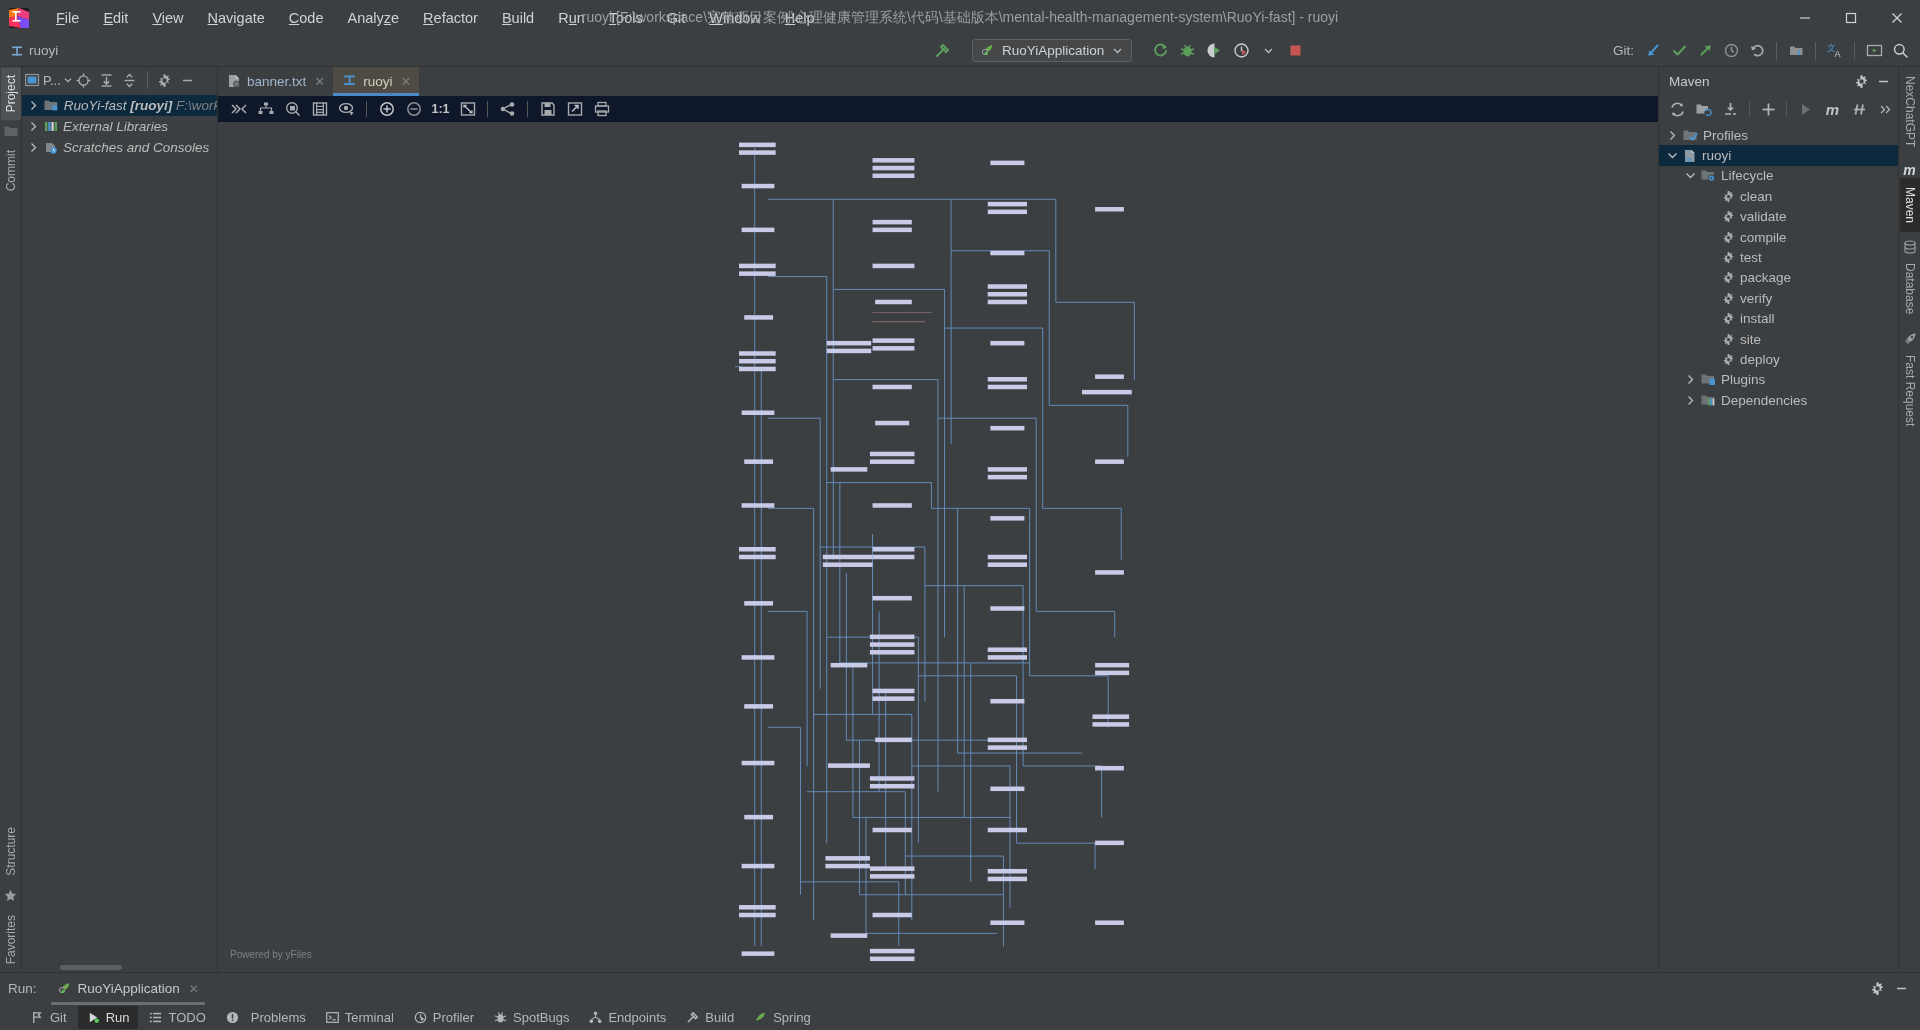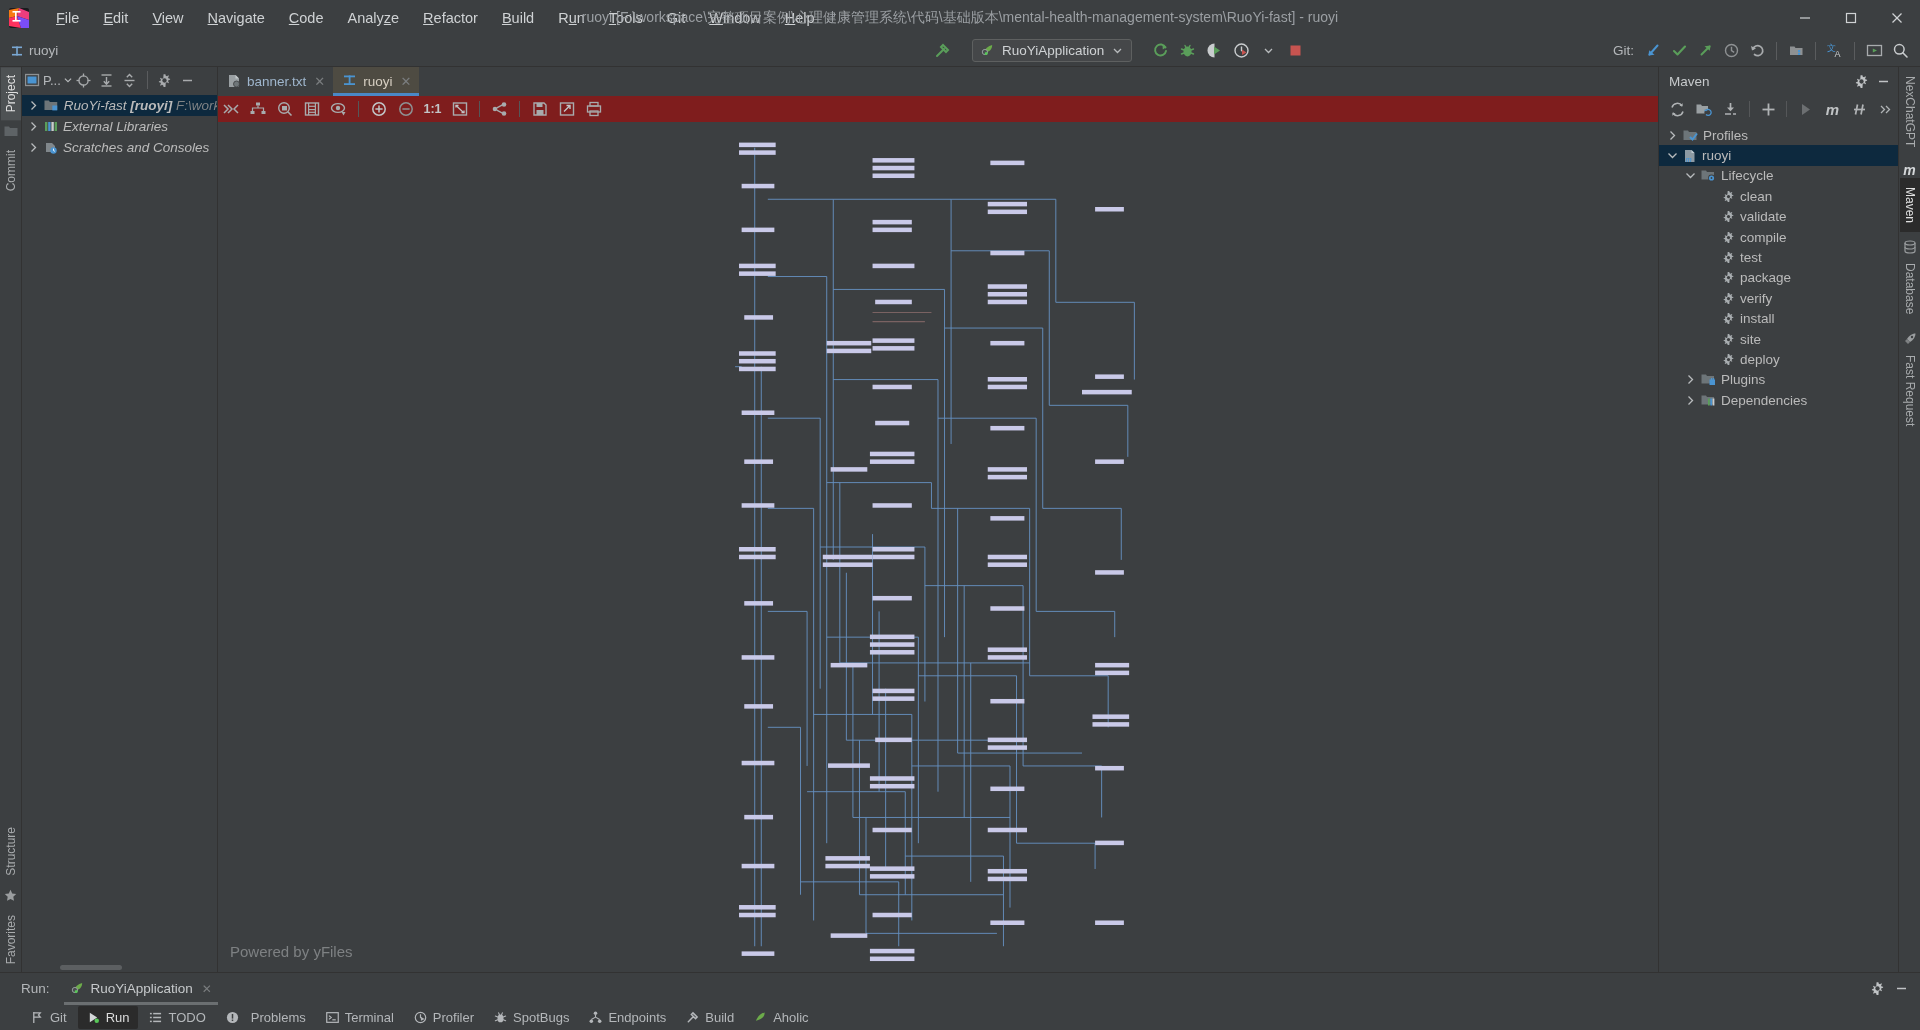--- a/index.html
+++ b/index.html
@@ -83,29 +83,29 @@
   .editor-col { flex: 1; display: flex; flex-direction: column; min-width: 0; background: #3c3f41; }
   .tabs-row { height: 29px; display: flex; align-items: flex-start; flex: none; background: #3c3f41; }
   .etab {
     height: 28px; display: flex; align-items: center; gap: 6px; padding: 0 8px 0 9px;
     font-size: 13.5px; color: #9fb6cd; cursor: default; position: relative;
   }
   .etab.active { background: #4e4b42; color: #d6cfc2; }
   .etab.active::after { content: ""; position: absolute; left: 0; right: 0; bottom: -1px; height: 3px; background: #4a88c7; }
   .etab .x { color: #7a7d7f; font-size: 13px; margin-left: 2px; }
   .diag-toolbar {
-    height: 26px; background: #7f1d1d; display: flex; align-items: center; gap: 2px;
-    flex: none;
+    height: 26px; background: #0f172a; display: flex; align-items: center; gap: 2px;
+    padding-left: 8px; flex: none;
   }
   .dt-ico { width: 25px; height: 22px; display: flex; align-items: center; justify-content: center; color: #a8abad; }
   .dt-sep { width: 1px; height: 16px; background: #555759; margin: 0 5px; }
   .canvas {
     flex: 1; background: #3c3f41; position: relative; overflow: hidden;
   }
-  .yfiles { position: absolute; left: 12px; bottom: 12px; font-size: 15px; color: #7e8183; }
+  .yfiles { position: absolute; left: 12px; bottom: 12px; font-size: 10px; color: #7e8183; }
 
   
   .maven-panel { width: 240px; background: #3c3f41; flex: none; display: flex; flex-direction: column; border-left: 1px solid #323232; }
   .mv-header { height: 28px; display: flex; align-items: center; padding: 0 4px 0 10px; flex: none; }
   .mv-title { font-size: 13.5px; color: #c6c9cb; flex: 1; }
   .mv-toolbar { height: 28px; display: flex; align-items: center; gap: 2px; padding-left: 6px; flex: none; }
   .mv-ico { width: 25px; height: 22px; display: flex; align-items: center; justify-content: center; color: #b0b3b5; }
   .mv-ico.disabled { color: #6c6f71; }
   .mv-sep { width: 1px; height: 16px; background: #555759; margin: 0 4px; }
   .mv-tree { flex: 1; padding-top: 2px; font-size: 13.5px; overflow: hidden; }
@@ -117,21 +117,21 @@
     width: 22px; background: #3c3f41; flex: none;
     display: flex; flex-direction: column; align-items: center; border-left: 1px solid #323232;
   }
   .rrail-tab {
     writing-mode: vertical-rl; font-size: 12px; color: #a9acae;
     padding: 9px 3px; white-space: nowrap; display: flex; align-items: center; gap: 5px;
   }
   .rrail-tab.active { background: #2b2b2b; color: #e0e0e0; }
 
   
-  .run-tw { height: 32px; background: #3c3f41; flex: none; display: flex; align-items: center; padding-left: 21px; border-top: 1px solid #323232; position: relative; }
+  .run-tw { height: 32px; background: #3c3f41; flex: none; display: flex; align-items: center; padding-left: 8px; border-top: 1px solid #323232; position: relative; }
   .run-lbl { font-size: 13.5px; color: #b4b7ba; margin-right: 14px; }
   .run-tab { display: flex; align-items: center; gap: 6px; font-size: 13.5px; color: #c6c9cb; padding: 4px 6px; position: relative; }
   .run-tab::after { content: ""; position: absolute; left: 0; right: 0; bottom: -5px; height: 3px; background: #6b6f71; }
   .run-tw-right { position: absolute; right: 8px; display: flex; align-items: center; gap: 2px; }
 
   
   .bottom-tabs { height: 26px; background: #3c3f41; flex: none; display: flex; align-items: center; padding-left: 22px; gap: 2px; }
   .btab { display: flex; align-items: center; gap: 6px; font-size: 13px; color: #b4b7ba; padding: 4px 9px; border-radius: 2px; }
   .btab.active { background: #2b2b2b; color: #dcdcdc; }
 
@@ -1038,18 +1038,18 @@
     <div class="btab">
       <svg width="13" height="13" viewBox="0 0 14 14">
           <path d="M2.5 11.5 L8 6 M7.5 2 L12 6.5 L10.3 8.2 L5.8 3.7 Z" stroke="#b4b7ba" stroke-width="1.6" fill="none" stroke-linecap="round"></path>
         </svg>
       <span>Build</span>
     </div>
     <div class="btab">
       <svg width="13" height="13" viewBox="0 0 14 14">
           <path d="M11.5 1.5 C11.5 7, 7 9.5, 2 10.5 C4 5.5, 7.5 2.5, 11.5 1.5 Z" fill="#6cab4a"></path>
         </svg>
-      <span>Aholic</span>
+      <span>Spring</span>
     </div>
   </div>
 
 
 </div>
 
 </body></html>

